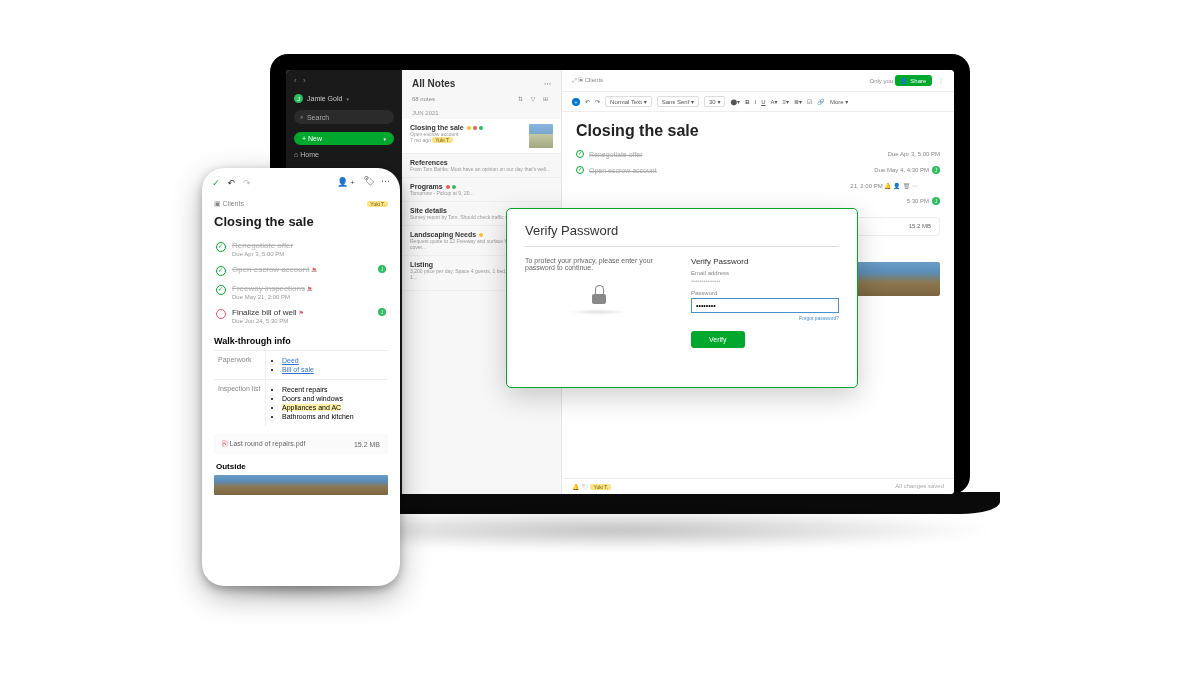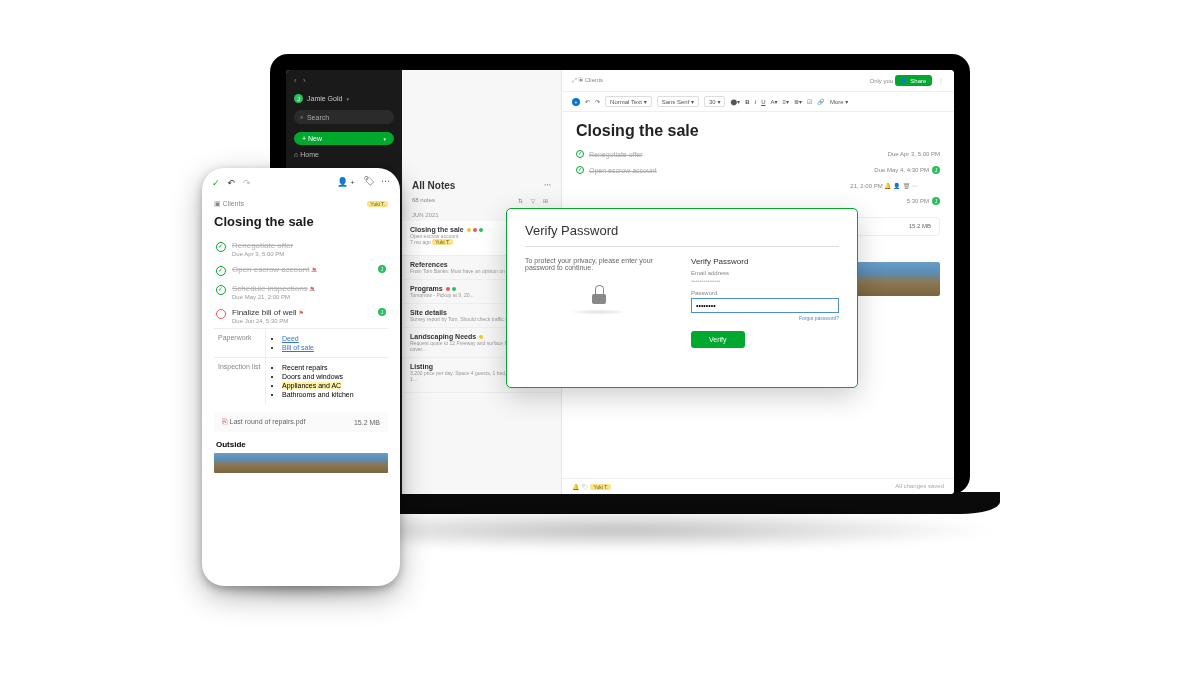--- a/index.html
+++ b/index.html
@@ -15,21 +15,21 @@
   
   .sidebar { width: 116px; background: #1a1a1a; color: #ccc; font-size: 7px; display: flex; flex-direction: column; }
   .side-row { display: flex; align-items: center; gap: 4px; padding: 3px 8px; }
   .nav-arrows { color: #888; padding: 6px 8px; font-size: 8px; letter-spacing: 2px; }
   .avatar { width: 9px; height: 9px; border-radius: 50%; background: #2dbe60; color: #fff; font-size: 6px; display: flex; align-items: center; justify-content: center; }
   .search-box { background: #2b2b2b; border-radius: 9px; margin: 4px 8px; padding: 3px 6px; color: #aaa; font-size: 7px; display: flex; align-items: center; gap: 3px; }
   .new-btn { background: #00a82d; color: #fff; border-radius: 10px; margin: 4px 8px; padding: 3px 8px; font-size: 7px; display: flex; align-items: center; justify-content: space-between; }
   .side-item { color: #bbb; padding: 2px 8px; font-size: 7px; }
 
   
-  .notelist { width: 160px; background: #f7f7f7; border-right: 1px solid #e6e6e6; font-size: 7px; display: flex; flex-direction: column; justify-content: center; }
+  .notelist { width: 160px; background: #f7f7f7; border-right: 1px solid #e6e6e6; font-size: 7px; display: flex; flex-direction: column; }
   .nl-header { padding: 8px 10px 4px; font-size: 10px; font-weight: 600; color: #333; display: flex; justify-content: space-between; align-items: center; }
   .nl-sub { padding: 2px 10px 5px; color: #888; font-size: 6px; display: flex; justify-content: space-between; align-items: center; }
   .nl-month { padding: 3px 10px; color: #999; font-size: 6px; }
   .nl-item { padding: 5px 8px; border-bottom: 1px solid #eee; display: flex; gap: 4px; }
   .nl-item.sel { background: #fff; }
   .nl-thumb { width: 24px; height: 24px; background: linear-gradient(#88b6e0,#7aa8cf 40%,#c4c8a4 42%,#a4a880); flex-shrink: 0; border-radius: 1px; }
   .nl-title { font-size: 7px; font-weight: 600; color: #333; }
   .nl-meta { font-size: 5px; color: #999; }
   .nl-tag { display: inline-block; background: #fbe38a; color: #7a5c00; border-radius: 2px; padding: 0 3px; font-size: 5px; }
   .nl-dot { display: inline-block; width: 4px; height: 4px; border-radius: 50%; margin: 0 1px; vertical-align: middle; }
@@ -311,36 +311,37 @@
       <div>
           <div class="ph-text done"><span>Open escrow account</span><span class="ph-flag">⚑</span></div>
         </div>
     </div>
     <span class="badge-init">J</span>
   </div>
   <div class="ph-task">
     <div class="ph-task-left">
         <span class="ph-circle done"></span>
       <div>
-          <div class="ph-text done"><span>Schedule inspections</span><span class="ph-flag">⚑</span></div>
+          <div class="ph-text done"><span>Freeway inspections</span><span class="ph-flag">⚑</span></div>
           <div class="ph-due">Due May 21, 2:00 PM</div>
         </div>
     </div>
   </div>
   <div class="ph-task">
     <div class="ph-task-left">
         <span class="ph-circle flag"></span>
       <div>
           <div class="ph-text"><span>Finalize bill of well</span><span class="ph-flag">⚑</span></div>
           <div class="ph-due">Due Jun 24, 5:30 PM</div>
         </div>
     </div>
     <span class="badge-init">J</span>
   </div>
 
+  <div class="ph-section">Walk-through info</div>
   <div class="ph-table">
     <div class="ph-col1">Paperwork</div>
     <div class="ph-col2">
       <li><span class="link">Deed</span></li>
       <li><span class="link">Bill of sale</span></li>
     </div>
   </div>
   <div class="ph-table">
     <div class="ph-col1">Inspection list</div>
     <div class="ph-col2">

